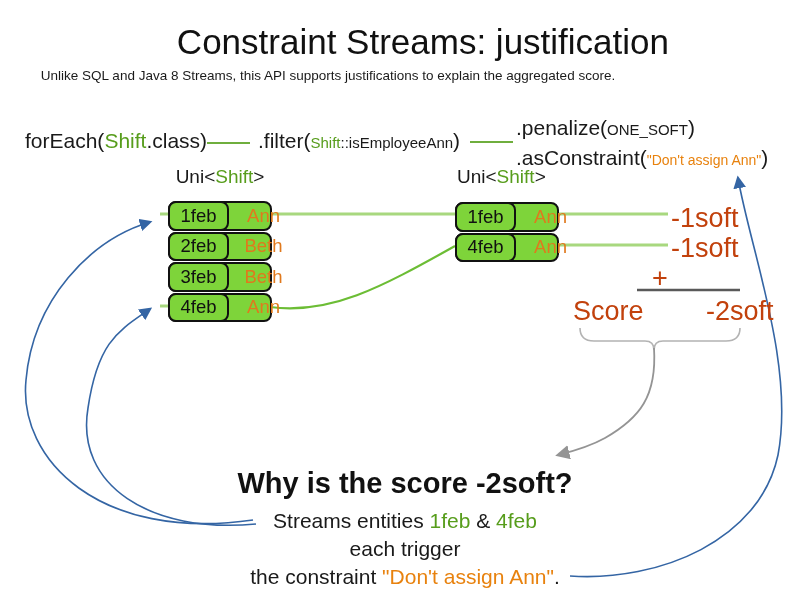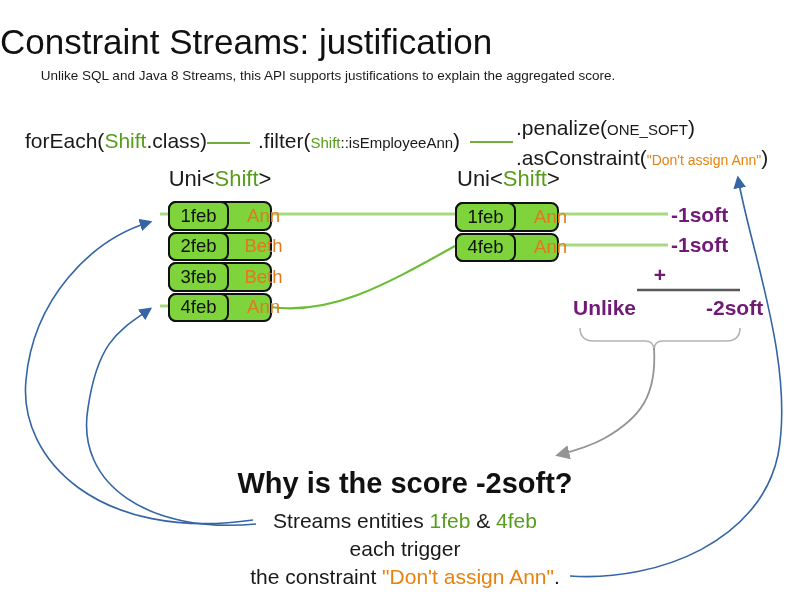--- a/index.html
+++ b/index.html
@@ -1,52 +1,52 @@
 <!DOCTYPE html>
 <html><head>
 <meta charset="utf-8">
 <style>
   html,body{margin:0;padding:0;background:#fff;}
   #slide{
     position:relative;width:800px;height:600px;background:#ffffff;
     font-family:"Liberation Sans",sans-serif;color:#000;overflow:hidden;
   }
   .abs{position:absolute;}
-  #title{top:22px;left:0;width:669px;text-align:left;font-size:35px;color:#111;}
+  #title{top:22px;left:0;width:669px;text-align:right;font-size:35px;color:#111;}
   #subtitle{top:68px;left:0;width:656px;text-align:center;font-size:13.5px;color:#1a1a1a;}
 
   
   .code{font-size:21px;color:#1a1a1a;white-space:nowrap;}
   .code .sm{font-size:15px;}
   .green-t{color:#579d1c;}
   .orange-t{color:#e8820e;}
   #code-foreach{top:129px;left:18px;margin-left:7px;}
   #code-filter{top:129px;left:258px;}
   #code-penalize-block{top:114px;left:516px;line-height:28px;}
   #code-penalize-block .arg-str{font-size:14px;}
 
   
-  .uni-label{font-size:22px;color:#1a1a1a;}
+  .uni-label{font-size:19px;color:#1a1a1a;}
   #uni-left{top:166px;left:148px;width:144px;text-align:center;}
   #uni-right{top:166px;left:457px;}
 
   
   .stream-table{display:flex;flex-direction:column;gap:1px;}
   #table-left{top:201px;left:168px;}
   #table-right{top:202px;left:455px;}
   .shift-row{position:relative;width:100px;height:25.5px;background:#7ed43a;
     border:2px solid #111;border-radius:8px;}
   .date-box{position:absolute;left:-2px;top:-2px;width:57px;height:25.5px;background:#7ed43a;
     border:2px solid #111;border-radius:8px;display:flex;align-items:center;justify-content:center;
     font-size:18.5px;color:#111;}
   .emp-name{position:absolute;left:59px;right:0;top:0;bottom:0;display:flex;align-items:center;
     justify-content:center;font-size:18.5px;color:#e0791d;padding-left:28px;}
 
   
-  .score-txt{font-size:21px;color:#701a75;font-weight:bold;}
+  .score-txt{font-size:27px;color:#c2410c;}
   #match-score-1{top:203px;left:671px;}
   #match-score-2{top:233px;left:671px;}
   #plus-sign{top:263px;left:640px;width:40px;text-align:center;}
   #score-label{top:296px;left:573px;}
   #score-total{top:296px;left:706px;}
 
   
   #expl-heading{top:467px;left:5px;width:800px;text-align:center;font-size:29px;font-weight:bold;color:#111;}
   .expl-line{left:5px;width:800px;text-align:center;font-size:21px;color:#1a1a1a;}
   #expl-line1{top:509px;}
@@ -134,21 +134,21 @@
     </div>
     <div class="shift-row">
       <div class="date-box">4feb</div>
       <div class="emp-name">Ann</div>
     </div>
   </div>
 
   <div id="match-score-1" class="abs layer score-txt">-1soft</div>
   <div id="match-score-2" class="abs layer score-txt">-1soft</div>
   <div id="plus-sign" class="abs layer score-txt">+</div>
-  <div id="score-label" class="abs layer score-txt">Unlike</div>
+  <div id="score-label" class="abs layer score-txt">Score</div>
   <div id="score-total" class="abs layer score-txt">-2soft</div>
 
   <div id="expl-heading" class="abs layer">Why is the score -2soft?</div>
   <div id="expl-line1" class="abs layer expl-line"><span>Streams entities </span><span class="green-t">1feb</span><span> &amp; </span><span class="green-t">4feb</span></div>
   <div id="expl-line2" class="abs layer expl-line">each trigger</div>
   <div id="expl-line3" class="abs layer expl-line"><span>the constraint </span><span class="orange-t">"Don't assign Ann"</span><span>.</span></div>
 
 </div>
 
 </body></html>

